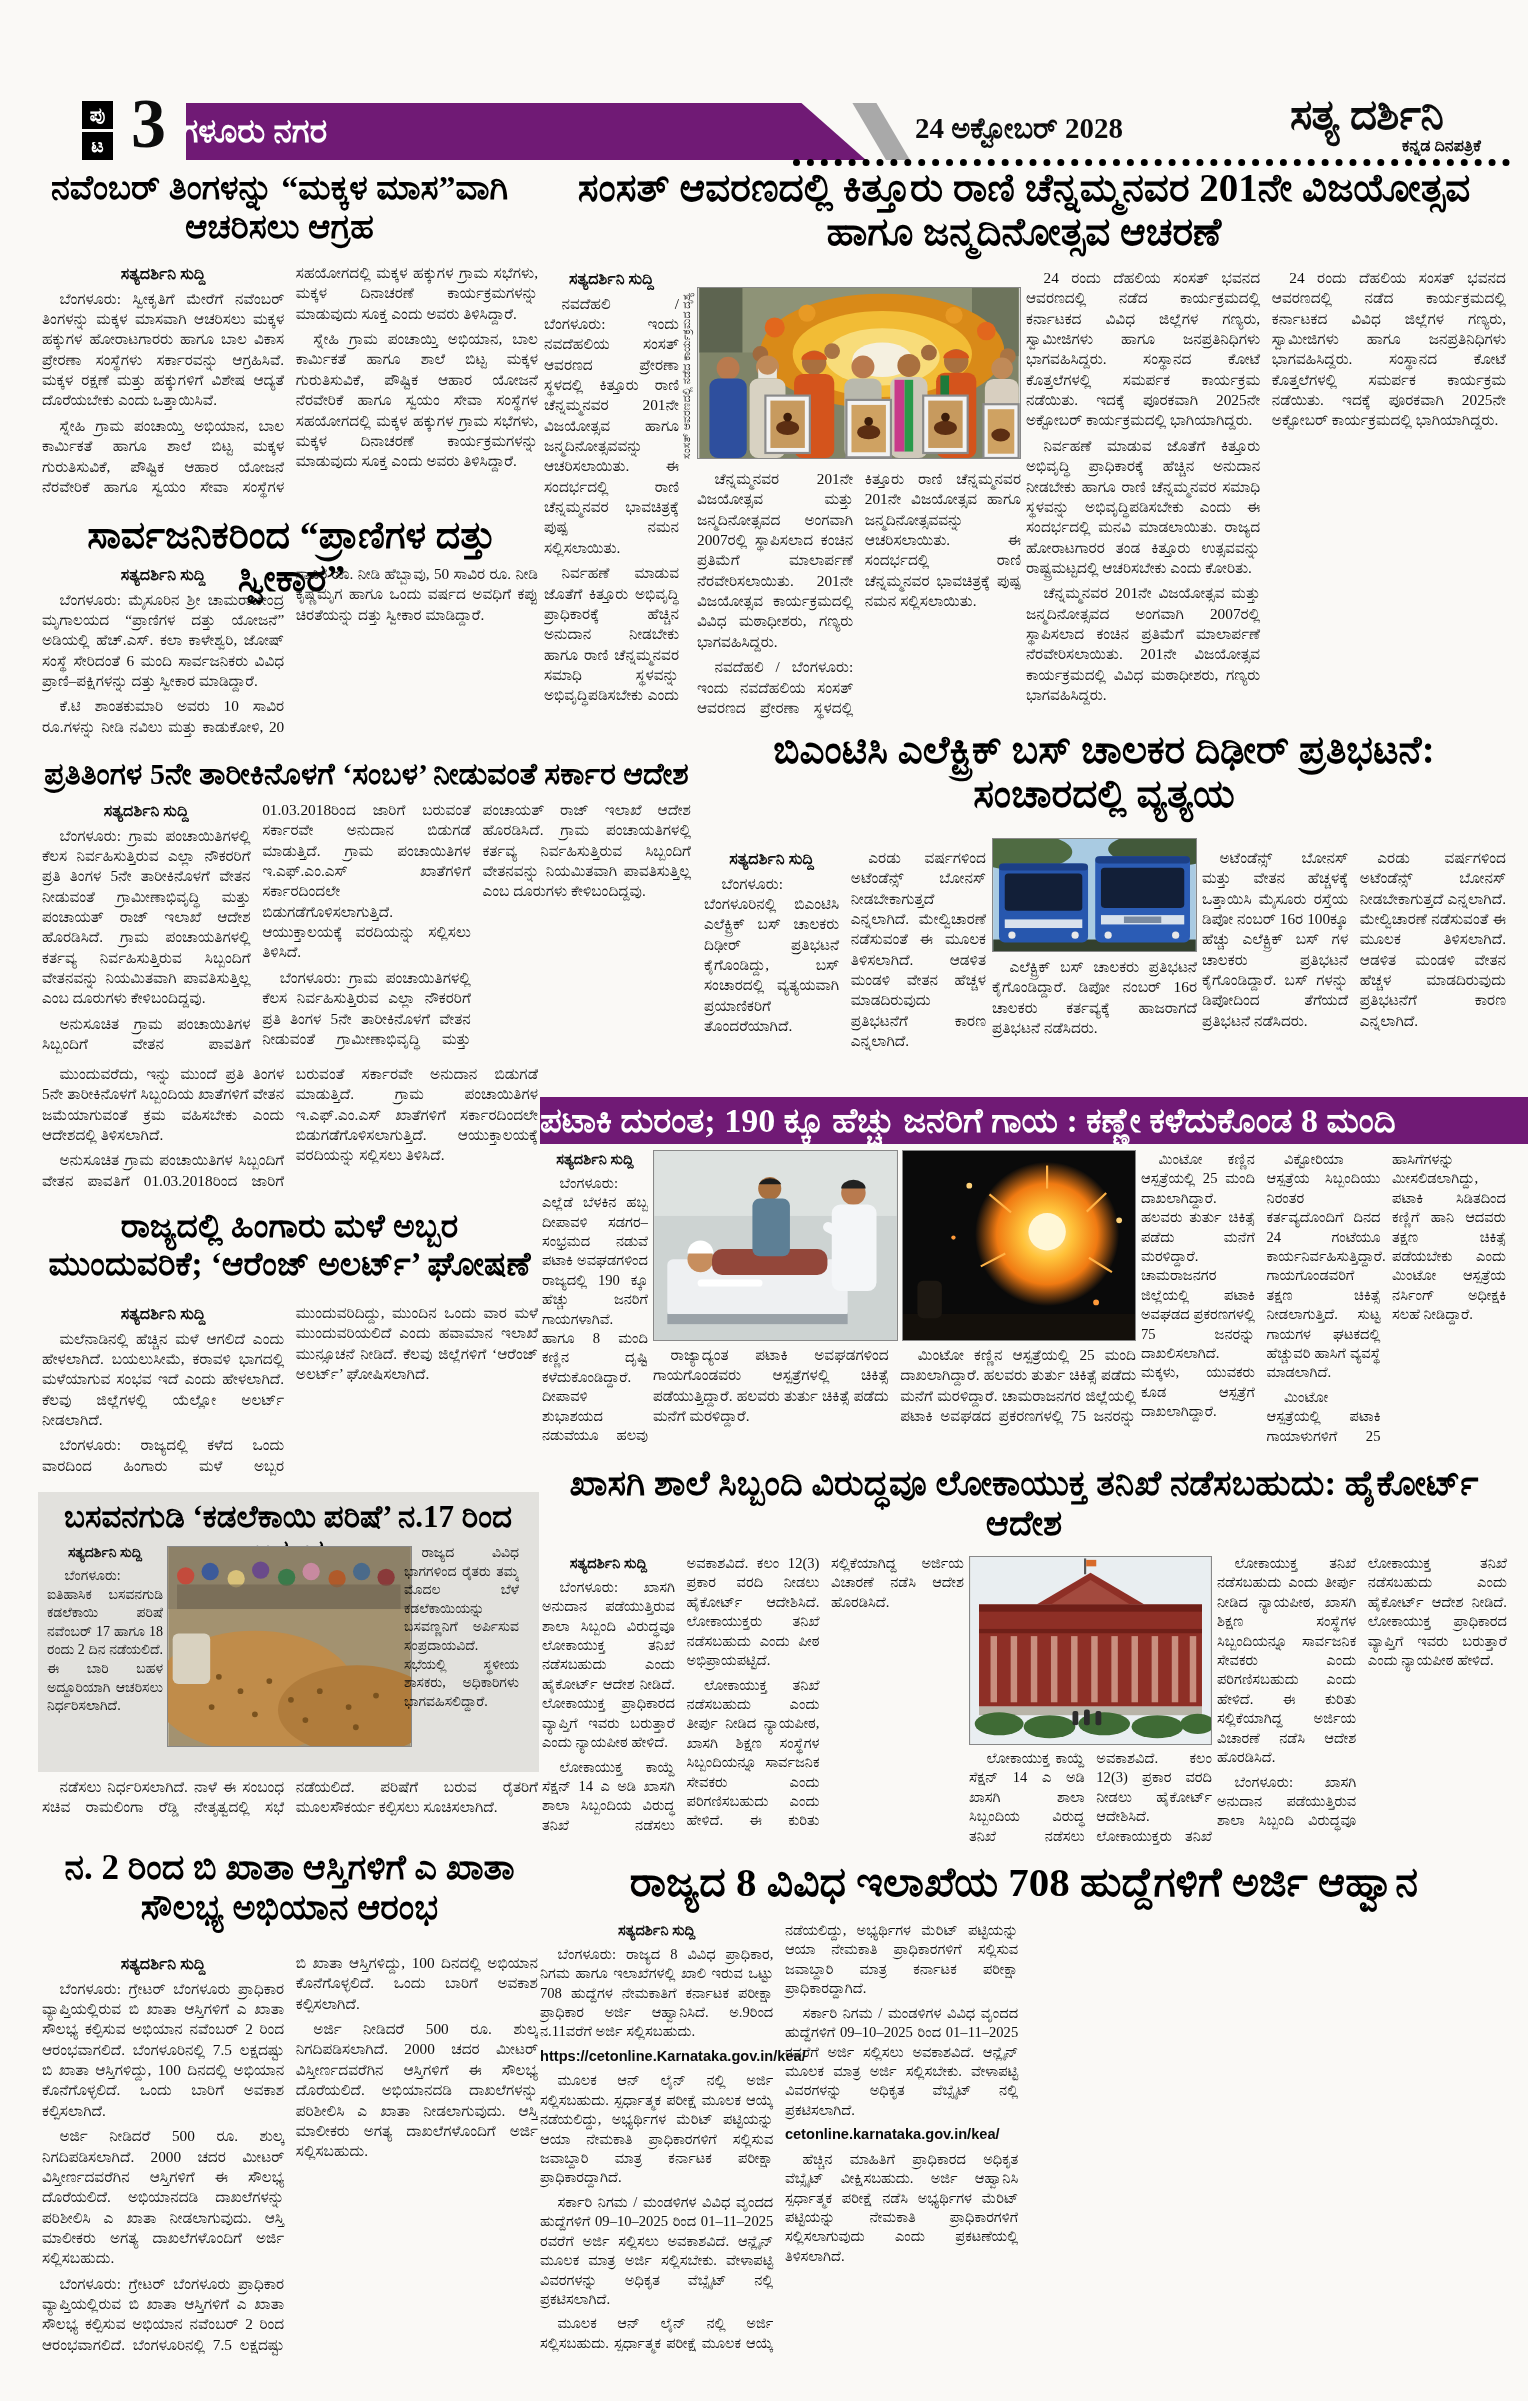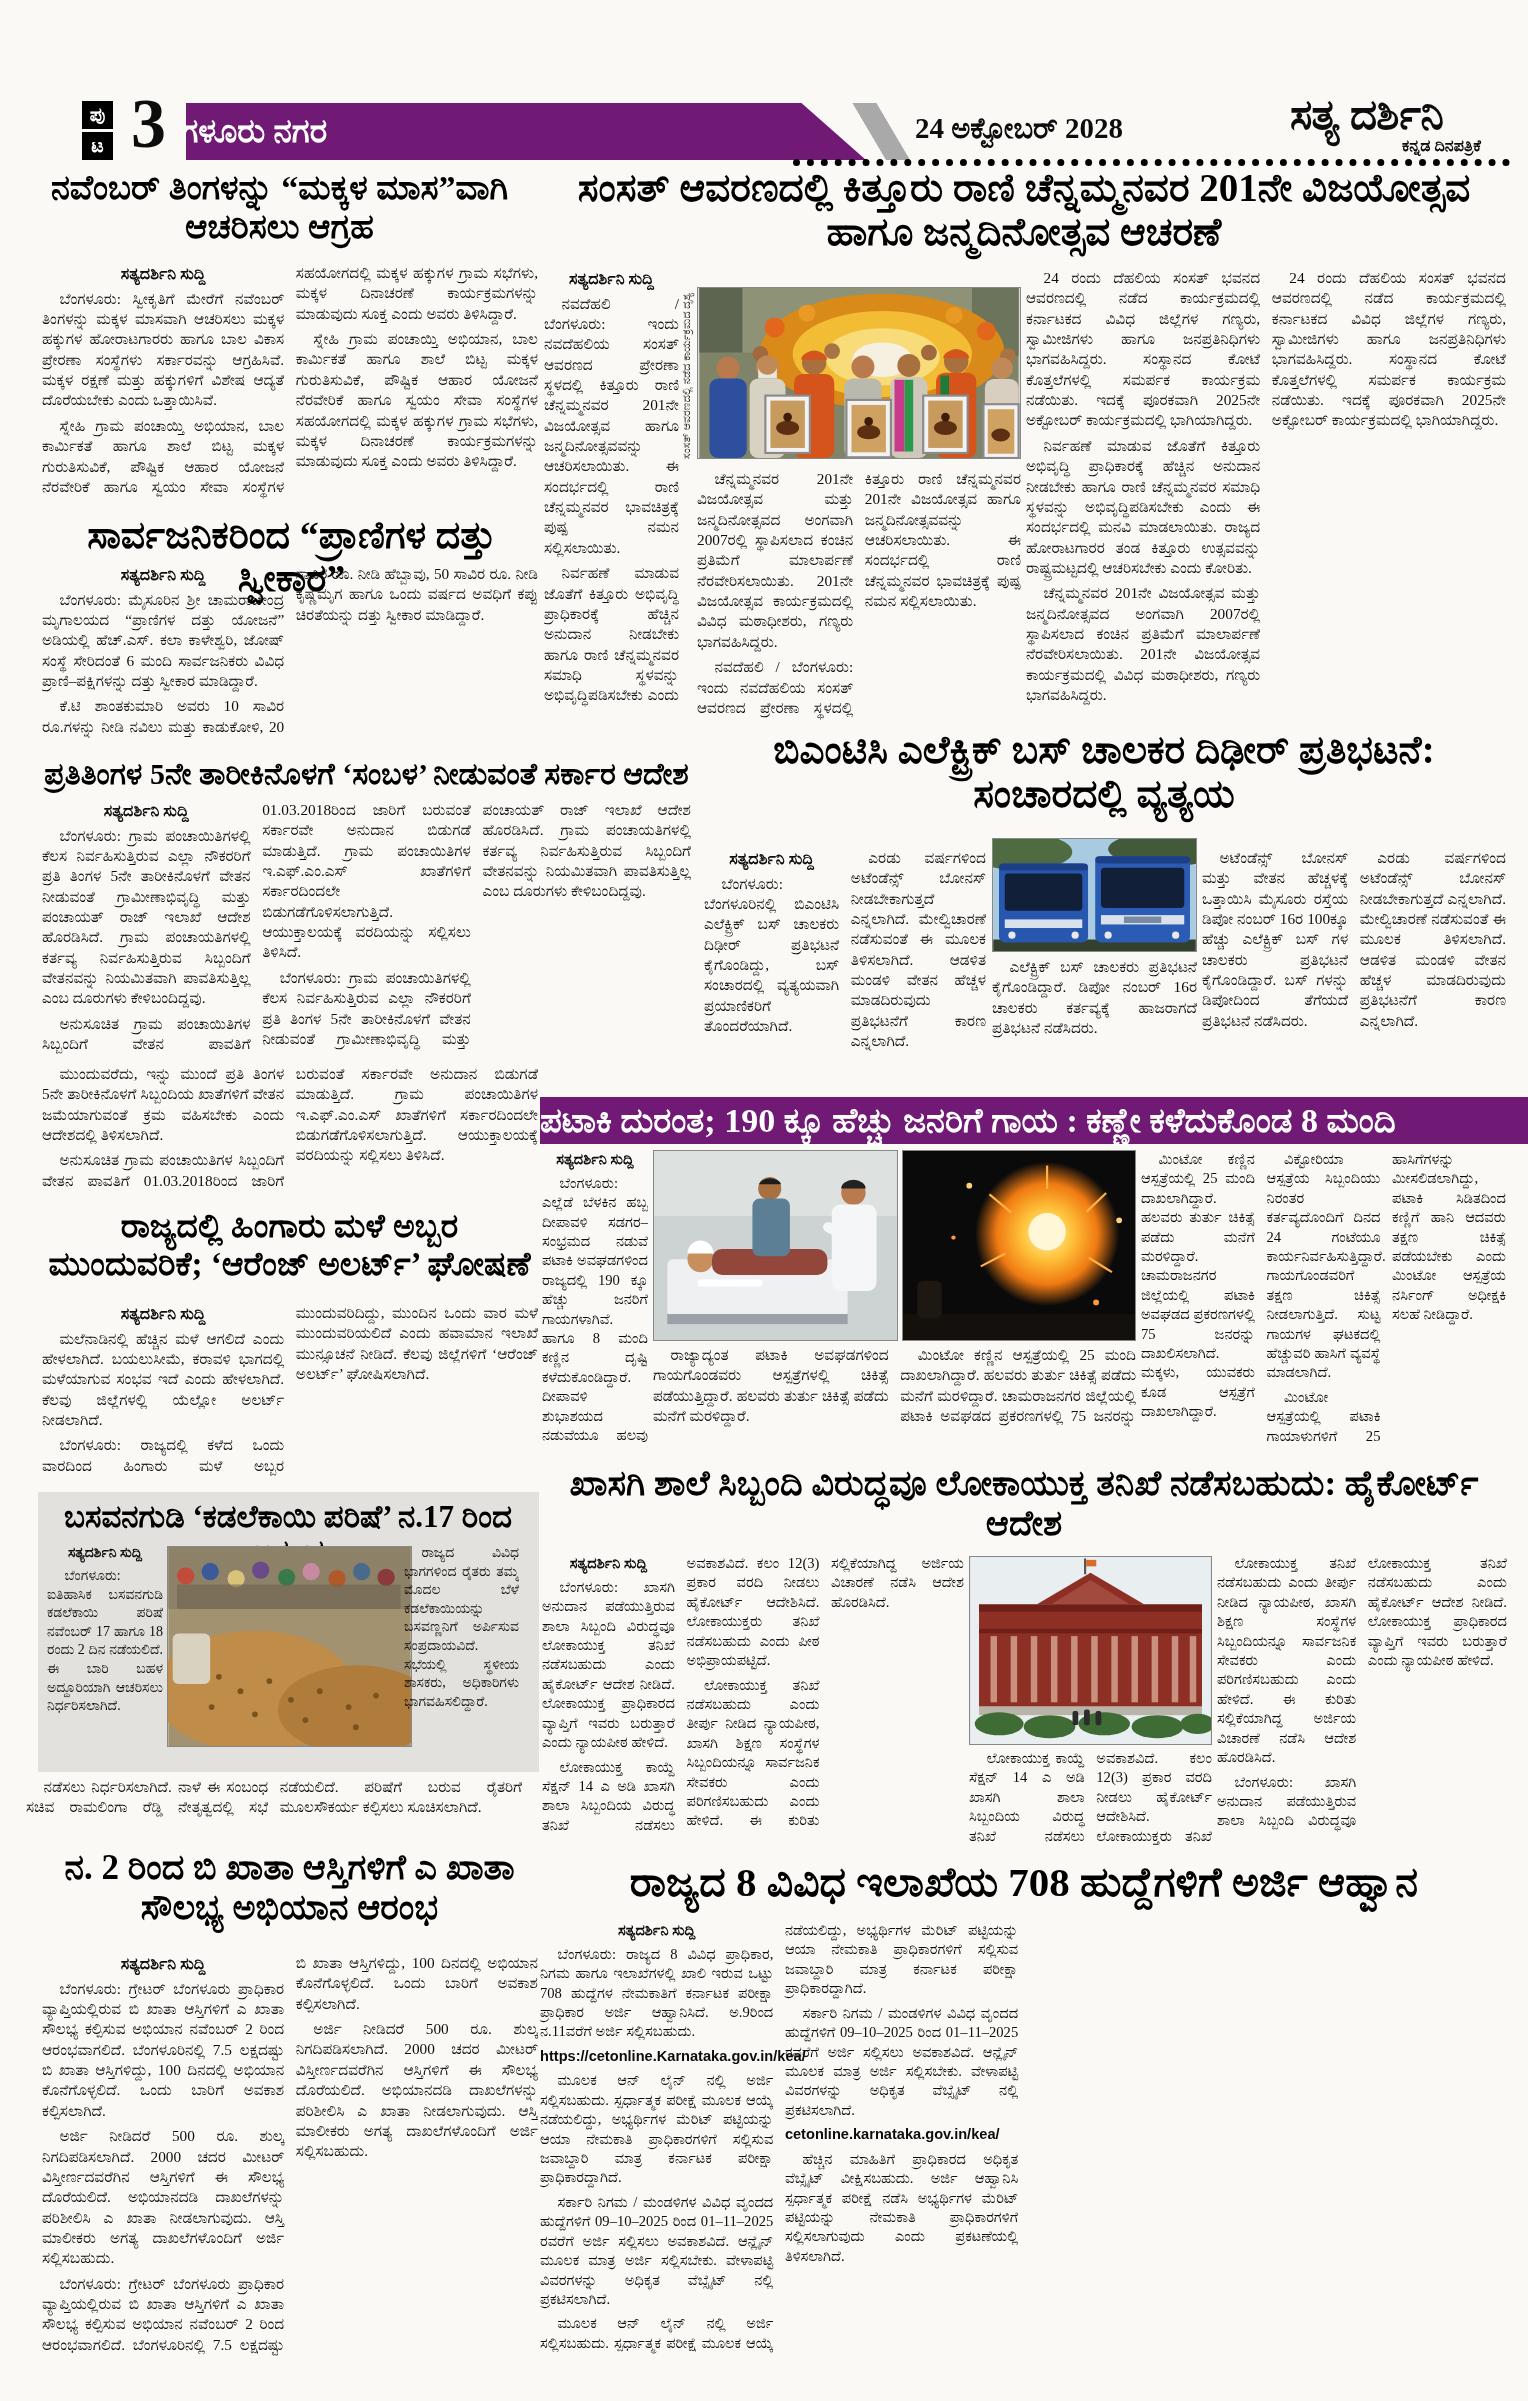--- a/index.html
+++ b/index.html
@@ -341,21 +341,21 @@
           <circle cx="288" cy="206" r="4"></circle>
         <circle cx="190" cy="240" r="4"></circle>
           <circle cx="260" cy="250" r="4"></circle>
       </g>
       <rect x="6" y="120" width="52px" height="70" rx="8" fill="#d9d2c0"></rect>
     </svg>
   </div>
   <div class="abs body c1" style="left:404px; top:1544px; width:115px; height:221px; font-size:14px;">
     <p>ರಾಜ್ಯದ ವಿವಿಧ ಭಾಗಗಳಿಂದ ರೈತರು ತಮ್ಮ ಮೊದಲ ಬೆಳೆ ಕಡಲೆಕಾಯಿಯನ್ನು ಬಸವಣ್ಣನಿಗೆ ಅರ್ಪಿಸುವ ಸಂಪ್ರದಾಯವಿದೆ. ಸಭೆಯಲ್ಲಿ ಸ್ಥಳೀಯ ಶಾಸಕರು, ಅಧಿಕಾರಿಗಳು ಭಾಗವಹಿಸಲಿದ್ದಾರೆ.</p>
   </div>
-  <div class="abs body c2" style="left:26px; top:1777px; width:496px; height:63px;">
+  <div class="abs body c2" style="left:42px; top:1777px; width:496px; height:63px;">
     <p>ನಡೆಸಲು ನಿರ್ಧರಿಸಲಾಗಿದೆ. ನಾಳೆ ಈ ಸಂಬಂಧ ಸಚಿವ ರಾಮಲಿಂಗಾ ರೆಡ್ಡಿ ನೇತೃತ್ವದಲ್ಲಿ ಸಭೆ ನಡೆಯಲಿದೆ. ಪರಿಷೆಗೆ ಬರುವ ರೈತರಿಗೆ ಮೂಲಸೌಕರ್ಯ ಕಲ್ಪಿಸಲು ಸೂಚಿಸಲಾಗಿದೆ.</p>
 
   </div>
 
   <div class="abs hl" style="left:542px; top:1464px; width:964px; font-size:35px;">
     <span class="hl-line">ಖಾಸಗಿ ಶಾಲೆ ಸಿಬ್ಬಂದಿ ವಿರುದ್ಧವೂ ಲೋಕಾಯುಕ್ತ</span>
     <span class="hl-line">ತನಿಖೆ ನಡೆಸಬಹುದು: ಹೈಕೋರ್ಟ್ ಆದೇಶ</span>
   </div>
   <div class="abs body c3" style="left:542px; top:1554px; width:422px; height:294px; font-size:14.6px;">
     <div class="byline" style="font-size:14.6px;">ಸತ್ಯದರ್ಶಿನಿ ಸುದ್ದಿ</div>

